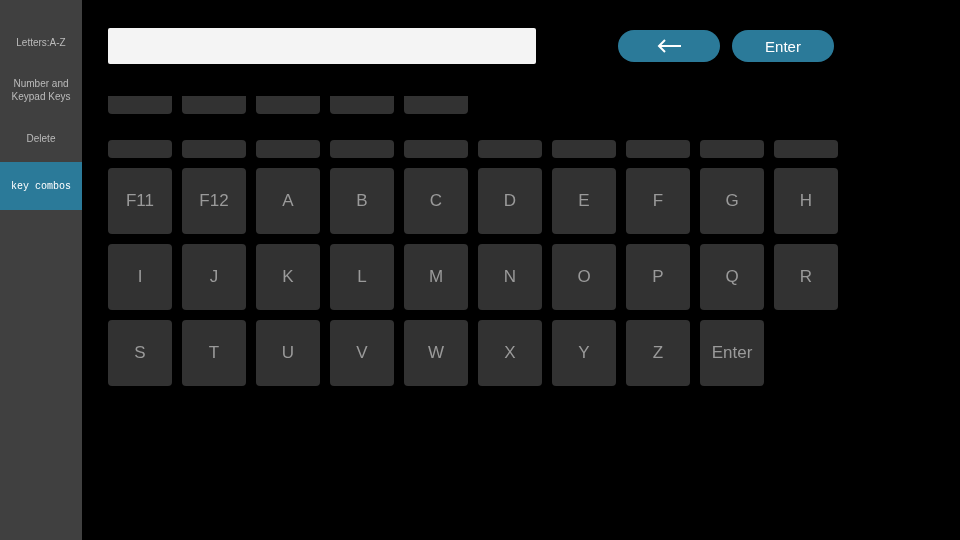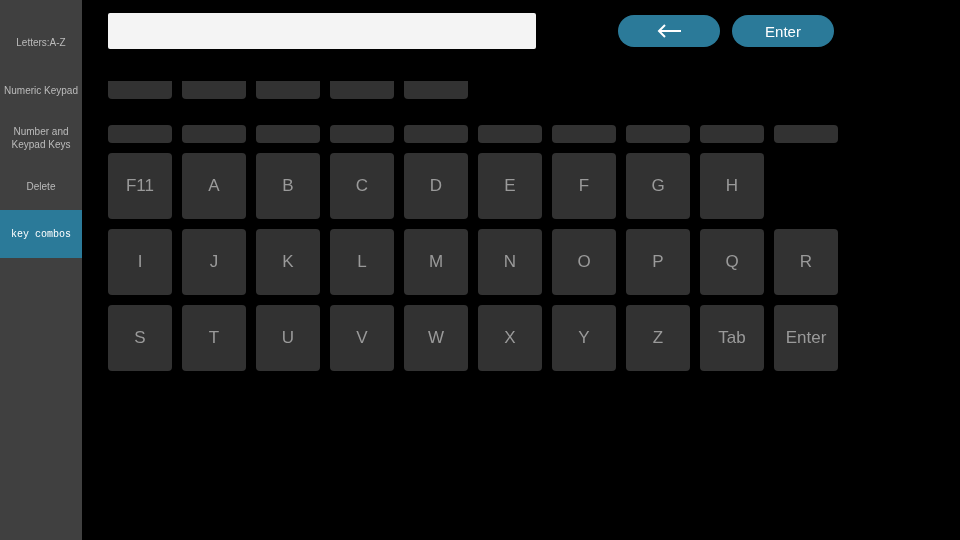--- a/index.html
+++ b/index.html
@@ -27,21 +27,21 @@
     white-space: pre-line;
   }
   .sidebar-item.active {
     background: #2b7a99;
     color: #fff;
     font-family: Liberation Mono, monospace;
   }
   
   .main {
     flex: 1;
-    padding: 13px 26px 0 26px;
+    padding: 28px 26px 0 26px;
     display: flex;
     flex-direction: column;
   }
   .toprow {
     display: flex;
     align-items: center;
     gap: 16px;
   }
   .input-field {
     width: 428px;
@@ -114,21 +114,20 @@
   
   .stub-row .key { height: 18px; }
   
 </style>
 </head>
 <body>
 
 <div class="app">
   <div class="sidebar">
     <div class="sidebar-item">Letters:A-Z</div>
-    <div class="sidebar-item">Numeric Keypad</div>
     <div class="sidebar-item">Number and
 Keypad Keys</div>
     <div class="sidebar-item">Delete</div>
     <div class="sidebar-item active">key combos</div>
   </div>
 
   <div class="main">
     <div class="toprow">
       <input class="input-field" type="text" value="" style="">
       <div class="top-actions">
@@ -161,20 +160,21 @@
           <div class="key"></div>
           <div class="key"></div>
           <div class="key"></div>
           <div class="key"></div>
           <div class="key"></div>
           <div class="key"></div>
         </div>
 
         <div class="key-row grid10">
           <div class="key">F11</div>
+          <div class="key">F12</div>
           <div class="key">A</div>
           <div class="key">B</div>
           <div class="key">C</div>
           <div class="key">D</div>
           <div class="key">E</div>
           <div class="key">F</div>
           <div class="key">G</div>
           <div class="key">H</div>
         </div>
 
@@ -193,19 +193,18 @@
 
         <div class="key-row grid10">
           <div class="key">S</div>
           <div class="key">T</div>
           <div class="key">U</div>
           <div class="key">V</div>
           <div class="key">W</div>
           <div class="key">X</div>
           <div class="key">Y</div>
           <div class="key">Z</div>
-          <div class="key">Tab</div>
           <div class="key">Enter</div>
         </div>
       </div>
     </div>
   </div>
 </div>
 
 </body></html>

